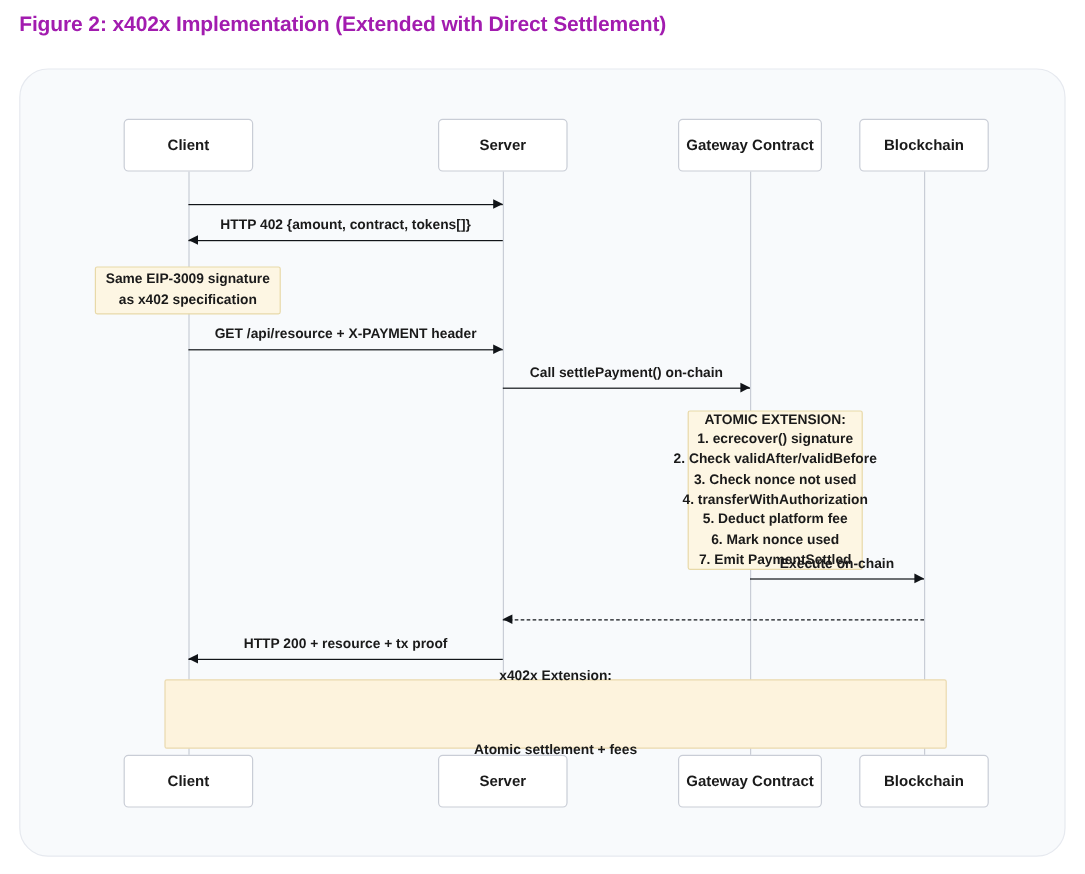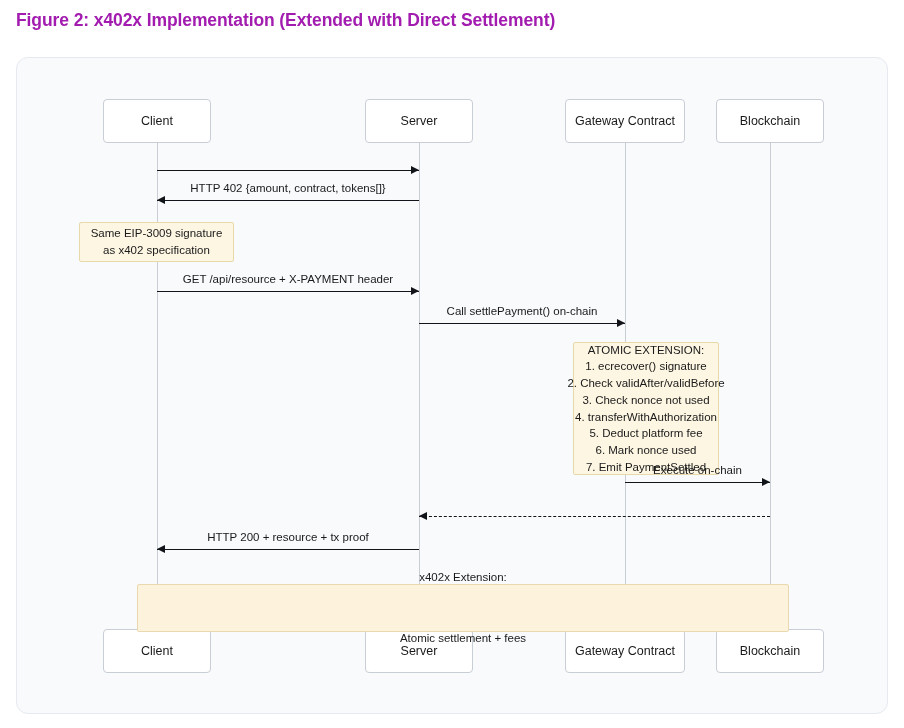--- a/index.html
+++ b/index.html
@@ -25,22 +25,23 @@
     letter-spacing: -0.1px;
   }
   .diagram-panel {
     position: absolute;
     left: 16px;
     top: 57px;
     width: 872px;
     height: 657px;
     background: #f8fafc;
     border: 1px solid #e6e9ef;
-    border-radius: 12px;
+    border-radius: 24px;
     box-sizing: border-box;
+    font-weight: bold;
   }
   .canvas {
     position: absolute;
     left: 0;
     top: 0;
     width: 872px;
     height: 657px;
   }
   
   .actor-box {
@@ -197,19 +198,19 @@
     <div class="msg-line" style="left:608px; top:424px; width:145px;"></div>
     <div class="arrowhead right" style="left:745px; top:419.5px;"></div>
 
     <div class="msg-line dashed" style="left:402px; top:458px; width:351px;"></div>
     <div class="arrowhead left" style="left:402px; top:453.5px;"></div>
 
     <div class="msg-label" style="left:140px; top:473px; width:262px;">HTTP 200 + resource + tx proof</div>
     <div class="msg-line" style="left:140px; top:491px; width:262px;"></div>
     <div class="arrowhead left" style="left:140px; top:486.5px;"></div>
 
-    <div class="note note-wide" style="left:120px; top:526px; width:652px; height:48px;gap:44px;">
+    <div class="note note-wide" style="left:120px; top:508px; width:652px; height:58px;gap:44px;">
       <span class="note-line">x402x Extension:</span>
       <span class="note-line">Atomic settlement + fees</span>
     </div>
 
   </div>
 </div>
 
 </body></html>

